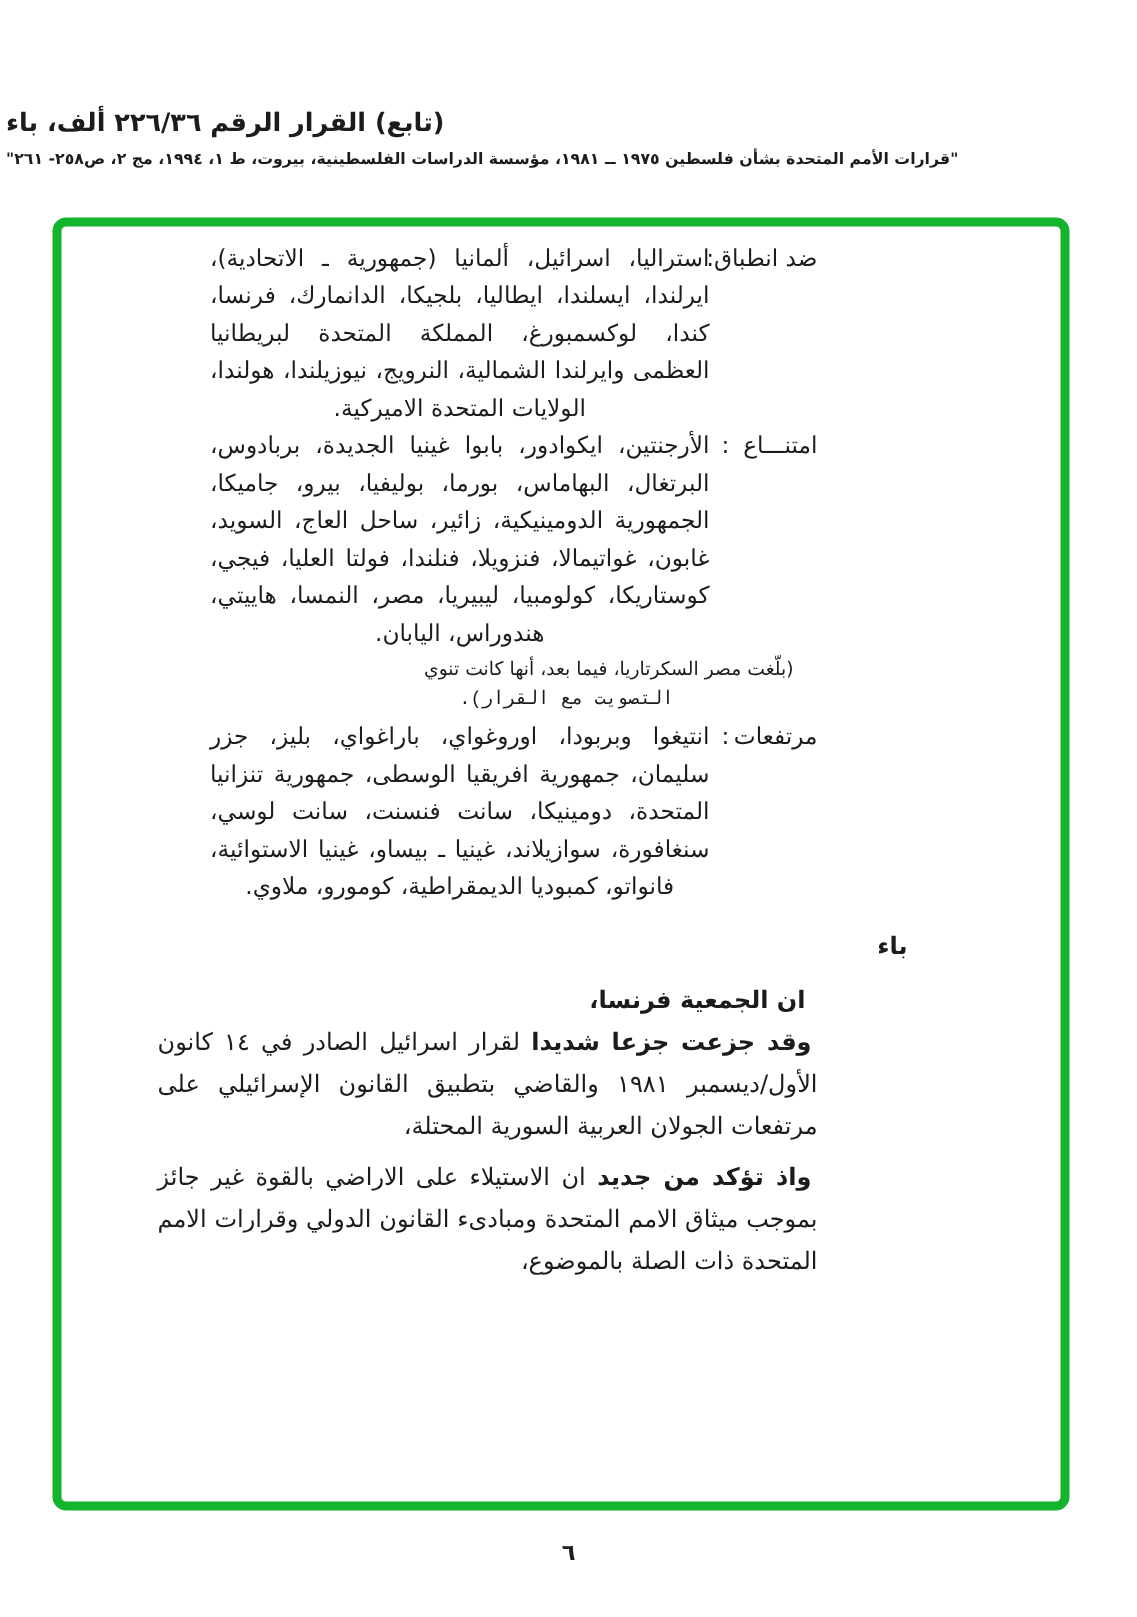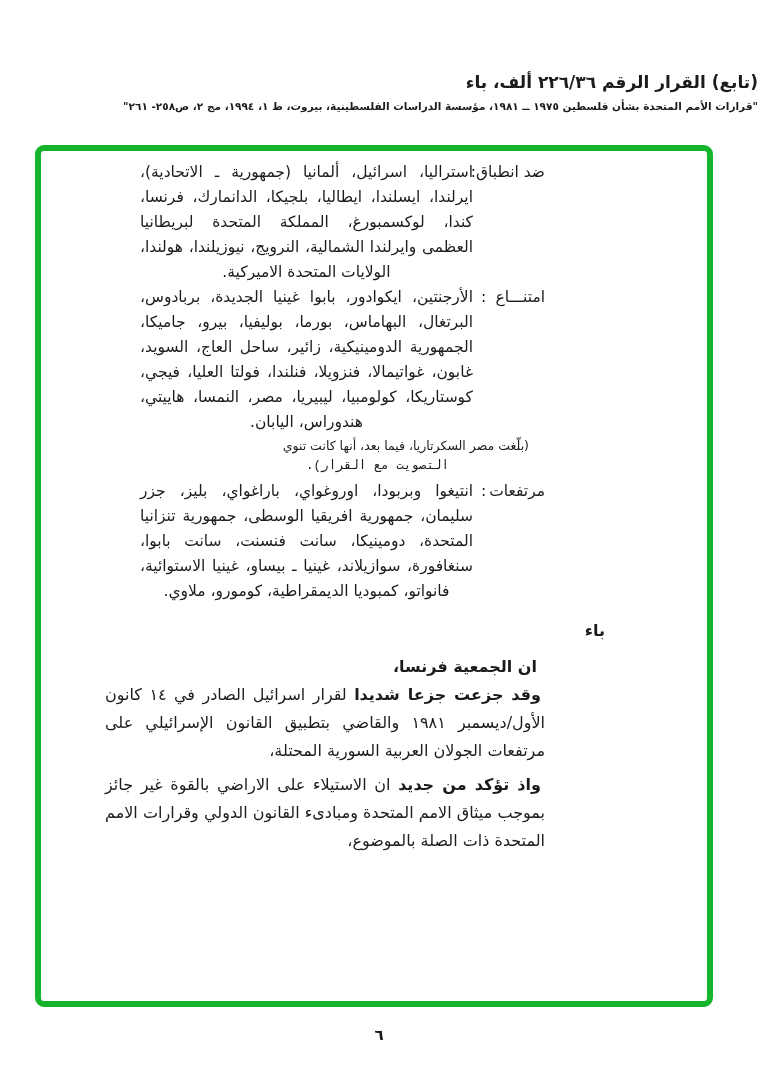--- a/index.html
+++ b/index.html
@@ -5,21 +5,21 @@
   html,body { margin:0; padding:0; background:#e8e8e8; }
   .page {
     position:relative; width:758px; height:1078px; margin:0 auto;
     background:#ffffff; overflow:hidden;
     direction:rtl;
     font-family:"DejaVu Sans", sans-serif;
     color:#1c1c1c;
     -webkit-font-smoothing:antialiased;
   }
   
-  .doc-header { position:absolute; top:72px; left:16px; right:0; text-align:right; }
+  .doc-header { position:absolute; top:72px; left:4px; right:0; text-align:left; }
   .doc-title  { font-size:17px; font-weight:bold; letter-spacing:0; }
   .doc-source { font-size:10.5px; font-weight:bold; margin-top:8px; white-space:nowrap; }
   
   .green-box {
     position:absolute; left:35px; top:145px;
     width:666px; height:850px;
     border:6px solid #14b42c; border-radius:9px;
     pointer-events:none;
   }
   
@@ -95,21 +95,21 @@
       <div class="l2">
         <span>التصويت مع القرار).</span>
       </div>
     </div>
 
     <div class="vote-row">
       <div class="vote-label">
         <span>مرتفعات</span>
         <span>:</span>
       </div>
-      <div class="vote-text">انتيغوا وبربودا، اوروغواي، باراغواي، بليز، جزر سليمان، جمهورية افريقيا الوسطى، جمهورية تنزانيا المتحدة، دومينيكا، سانت فنسنت، سانت بابوا، سنغافورة، سوازيلاند، غينيا ـ بيساو، غينيا الاستوائية، فانواتو، كمبوديا الديمقراطية، كومورو، ملاوي.</div>
+      <div class="vote-text">انتيغوا وبربودا، اوروغواي، باراغواي، بليز، جزر سليمان، جمهورية افريقيا الوسطى، جمهورية تنزانيا المتحدة، دومينيكا، سانت فنسنت، سانت لوسي، سنغافورة، سوازيلاند، غينيا ـ بيساو، غينيا الاستوائية، فانواتو، كمبوديا الديمقراطية، كومورو، ملاوي.</div>
     </div>
 
     <div class="section-b">باء</div>
 
     <div class="resolution">
       <div class="opening">ان الجمعية فرنسا،</div>
 
       <p class="para"><b>وقد جزعت جزعا شديدا</b><span> لقرار اسرائيل الصادر في ١٤ كانون الأول/ديسمبر ١٩٨١ والقاضي بتطبيق القانون الإسرائيلي على مرتفعات الجولان العربية السورية المحتلة،</span></p>
 
       <p class="para"><b>واذ تؤكد من جديد</b><span> ان الاستيلاء على الاراضي بالقوة غير جائز بموجب ميثاق الامم المتحدة ومبادىء القانون الدولي وقرارات الامم المتحدة ذات الصلة بالموضوع،</span></p>

